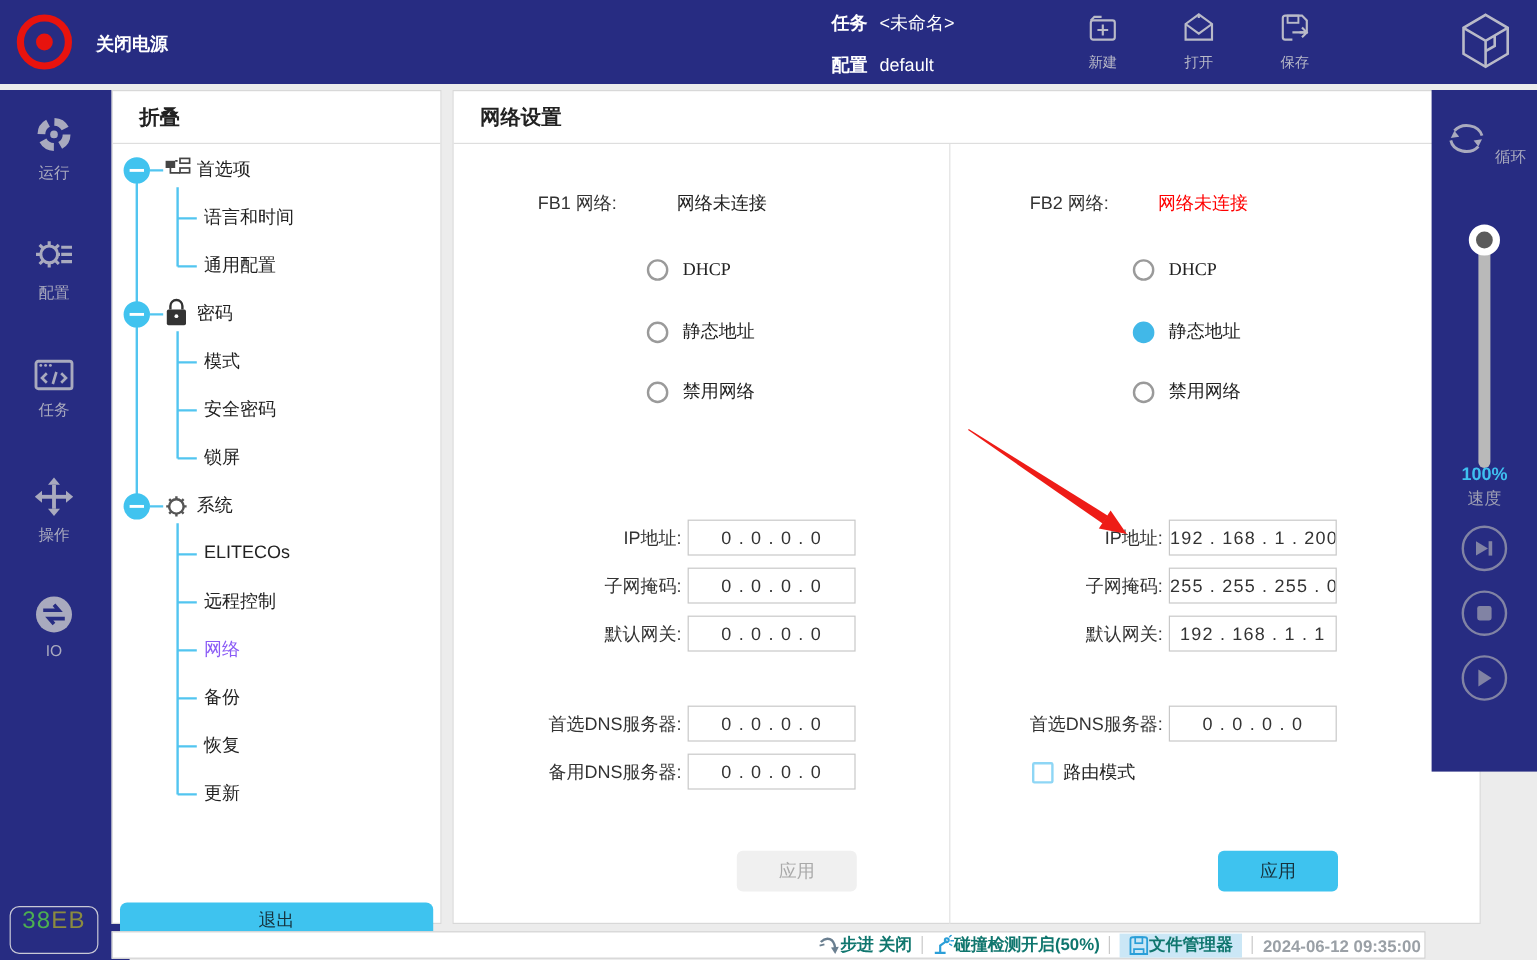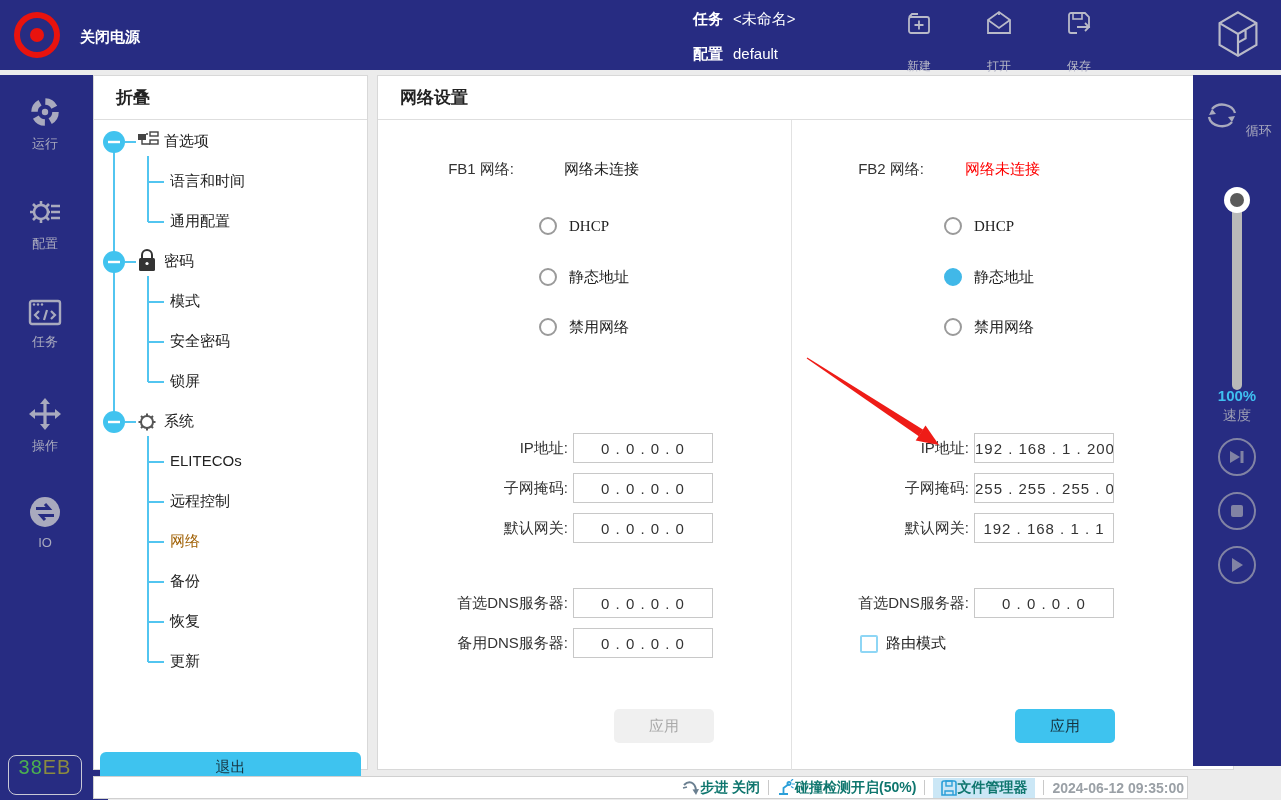--- a/index.html
+++ b/index.html
@@ -11,50 +11,50 @@
 
   
   .topbar { position:absolute; left:0; top:0; width:1281px; height:70px; background:#272c82; }
   .logo-ring { position:absolute; left:14px; top:12px; width:46px; height:46px; border:6px solid #e8130e; border-radius:50%; }
   .logo-dot  { position:absolute; left:10px; top:10px; width:14px; height:14px; background:#e8130e; border-radius:50%; }
   .power-label { position:absolute; left:80px; top:28px; font-size:15px; font-weight:bold; color:#fff; }
   .tc-row { position:absolute; left:693px; color:#fff; font-size:15px; }
   .tc-row b { margin-right:10px; }
   .tb-action { position:absolute; top:8px; width:64px; text-align:center; cursor:pointer; }
   .tb-action svg { display:block; margin:0 auto; }
-  .tb-action .lbl { margin-top:20px; font-size:12px; color:#b9bac8; }
+  .tb-action .lbl { margin-top:6px; font-size:12px; color:#b9bac8; }
   .brand { position:absolute; left:1212px; top:8px; }
 
   
   .left-rail { position:absolute; left:0; top:75px; width:108px; height:725px; background:#272c82; }
   .rail-item { position:absolute; width:90px; text-align:center; color:#a9aabe; font-size:13px; cursor:pointer; }
   .rail-item svg { display:block; margin:0 auto 6px auto; }
   .hex-badge { position:absolute; left:8px; top:680px; width:74px; height:40px; border:1px solid #c9c9d6; border-radius:8px;
                display:flex; align-items:flex-start; justify-content:center; font-size:20px; letter-spacing:1px; background:#272c82; }
   .hex-a { color:#4caf50; } .hex-b { color:#8b8b3f; }
 
   
-  .right-rail { position:absolute; left:1193px; top:75px; width:88px; height:691px; background:#272c82; }
+  .right-rail { position:absolute; left:1193px; top:75px; width:88px; height:568px; background:#272c82; }
   .loop-wrap { position:absolute; left:0; top:22px; width:88px; text-align:center; color:#a9aabe; font-size:13px; }
   .slider-track { position:absolute; left:39px; top:120px; width:10px; height:195px; background:#b9b9b9; border-radius:5px; cursor:pointer; }
   .slider-knob { position:absolute; left:31px; top:112px; width:26px; height:26px; background:#fff; border-radius:50%; cursor:grab; }
   .slider-knob::after { content:""; position:absolute; left:6px; top:6px; width:14px; height:14px; background:#5a5a5a; border-radius:50%; }
   .speed-pct { position:absolute; left:0; top:312px; width:88px; text-align:center; color:#3fc0f0; font-size:15px; font-weight:bold; }
   .speed-lbl { position:absolute; left:0; top:332px; width:88px; text-align:center; color:#9fa0b4; font-size:14px; }
   .media-btn { position:absolute; left:25px; width:38px; height:38px; border:2px solid #8183a4; border-radius:50%; cursor:pointer;
                display:flex; align-items:center; justify-content:center; }
 
   
   .tree-panel { position:absolute; left:93px; top:75px; width:275px; height:695px; background:#fff; border:1px solid #d8d8d8; }
   .panel-title { position:absolute; left:22px; top:10px; font-size:17px; font-weight:bold; color:#222; }
   .panel-divider { position:absolute; left:0; right:0; top:43px; height:1px; background:#dedede; }
   .tree-label { position:absolute; font-size:15px; color:#222; cursor:pointer; white-space:nowrap; }
   .tree-label.group { left:70px; font-size:15px; }
   .tree-label.child { left:76px; }
-  .tree-label.selected { color:#a16207; }
+  .tree-label.selected { color:#8b5cf6; }
   .exit-btn { position:absolute; left:6px; top:661px; width:261px; height:30px; background:#3ec3ef; border:none; border-radius:6px;
               font-size:15px; color:#16323d; cursor:pointer; font-family:inherit;margin-top:15px; }
 
   
   .main-panel { position:absolute; left:377px; top:75px; width:857px; height:695px; background:#fff; border:1px solid #d8d8d8; }
   .col { position:absolute; top:44px; height:650px; }
   .col1 { left:0; width:413px; }
   .col2 { left:413px; width:400px; border-left:1px solid #e2e2e2; }
   .net-status-label { position:absolute; top:40px; font-size:15px; color:#333; text-align:right; }
   .net-status-value { position:absolute; top:40px; font-size:15px; }

